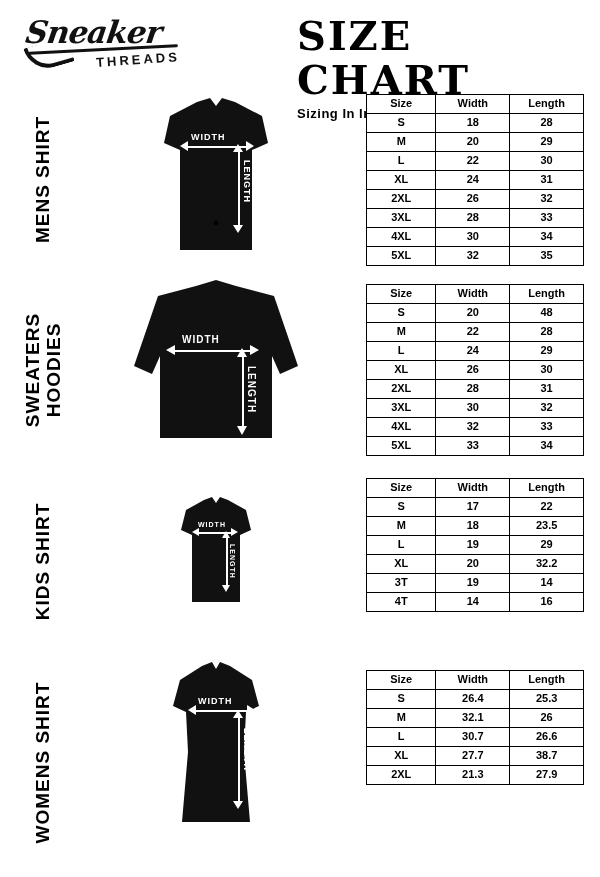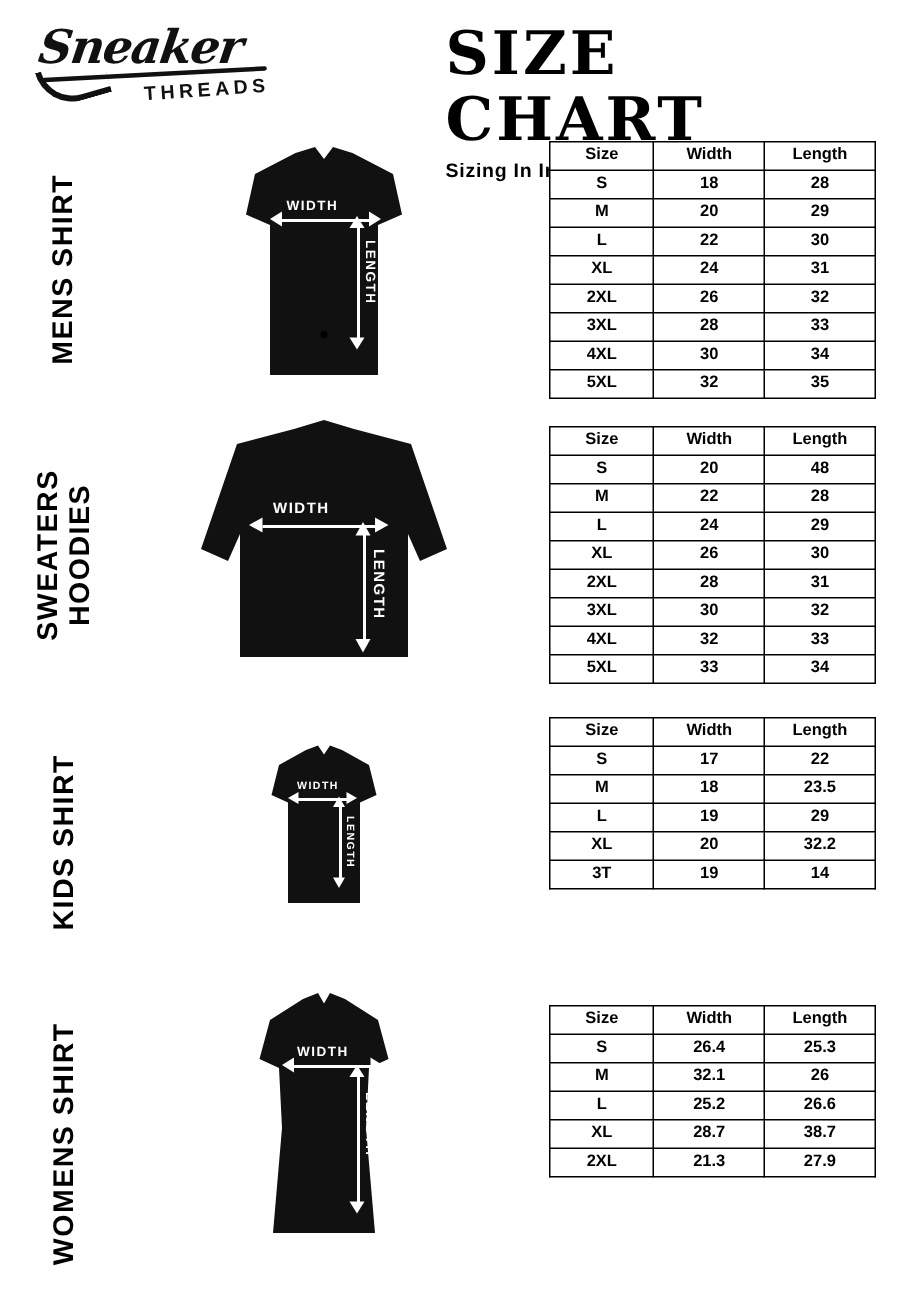--- a/index.html
+++ b/index.html
@@ -429,20 +429,25 @@
           <tr>
               <td>XL</td>
               <td>20</td>
               <td>32.2</td>
             </tr>
           <tr>
               <td>3T</td>
               <td>19</td>
               <td>14</td>
             </tr>
+          <tr>
+              <td>4T</td>
+              <td>14</td>
+              <td>16</td>
+            </tr>
         </tbody>
       </table>
     </div>
   </div>
 
   <div class="section sec-4">
     <div class="side-label">
       <div class="txt">WOMENS SHIRT</div>
     </div>
 
@@ -477,26 +482,26 @@
               <td>26.4</td>
               <td>25.3</td>
             </tr>
           <tr>
               <td>M</td>
               <td>32.1</td>
               <td>26</td>
             </tr>
           <tr>
               <td>L</td>
-              <td>25.2</td>
+              <td>30.7</td>
               <td>26.6</td>
             </tr>
           <tr>
               <td>XL</td>
-              <td>28.7</td>
+              <td>27.7</td>
               <td>38.7</td>
             </tr>
           <tr>
               <td>2XL</td>
               <td>21.3</td>
               <td>27.9</td>
             </tr>
         </tbody>
       </table>
     </div>

